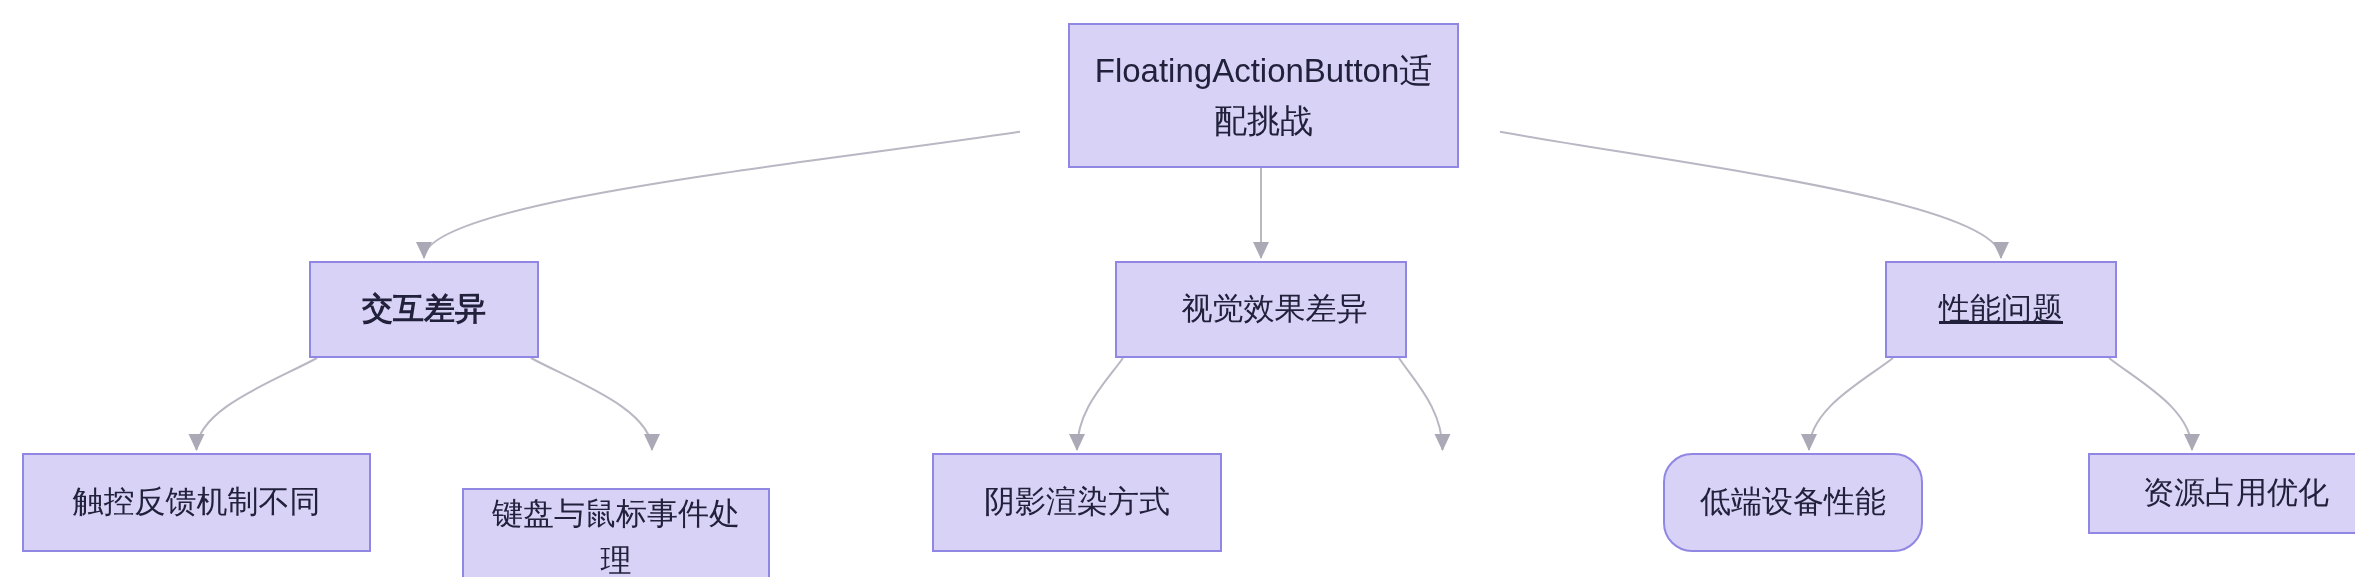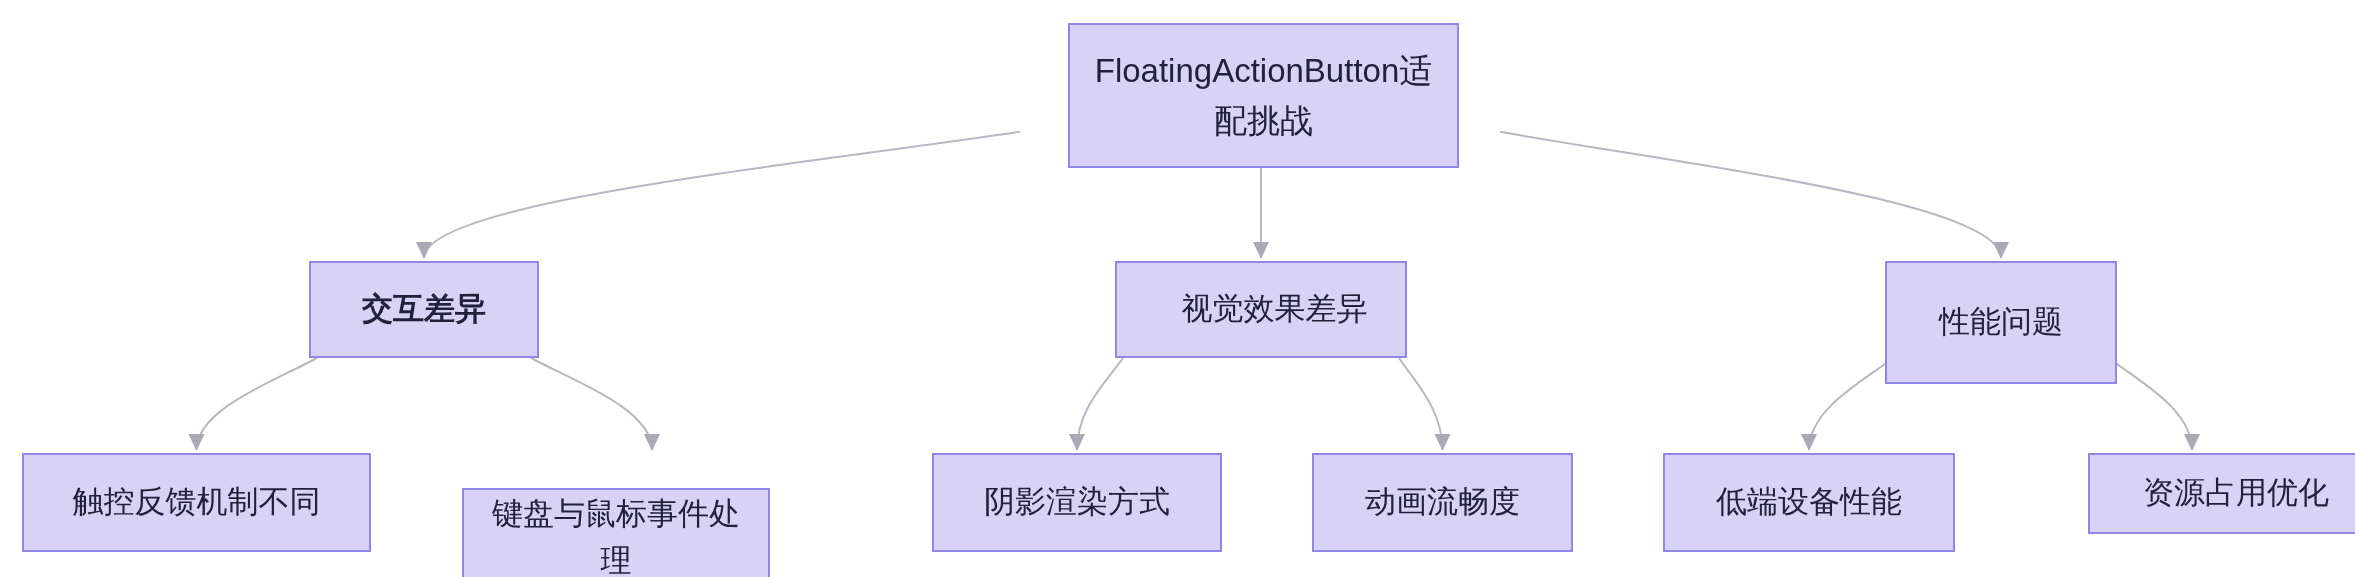--- a/index.html
+++ b/index.html
@@ -62,34 +62,31 @@
 
 <div class="node root" style="left: 1020px; top: 23px; width: 391px; height: 145px; margin-left: 48px;">
       <span>FloatingActionButton适配挑战</span>
     </div>
     <div class="node" style="left: 309px; top: 261px; width: 230px; height: 97px; font-weight: bold;">
       <span>交互差异</span>
     </div>
     <div class="node" style="left: 1115px; top: 261px; width: 292px; height: 97px; padding-left: 45px;">
       <span>视觉效果差异</span>
     </div>
-    <div class="node" style="left: 1885px; top: 261px; width: 232px; height: 123px;">
+    <div class="node" style="left: 1885px; top: 261px; width: 232px; height: 97px; text-decoration: underline;">
       <span>性能问题</span>
     </div>
     <div class="node" style="left: 22px; top: 453px; width: 349px; height: 99px;">
       <span>触控反馈机制不同</span>
     </div>
     <div class="node" style="left: 462px; top: 453px; width: 308px; height: 99px; margin-top: 35px;">
       <span>键盘与鼠标事件处理</span>
     </div>
     <div class="node" style="left: 932px; top: 453px; width: 290px; height: 99px;">
       <span>阴影渲染方式</span>
     </div>
-    <div class="node" style="left: 1312px; top: 453px; width: 261px; height: 99px;">
-      <span>动画流畅度</span>
-    </div>
-    <div class="node" style="left: 1663px; top: 453px; width: 292px; height: 99px;">
+    <div class="node" style="left: 1663px; top: 453px; width: 260px; height: 99px; border-radius: 29px;">
       <span>低端设备性能</span>
     </div>
     <div class="node" style="left: 2044px; top: 453px; width: 296px; height: 81px; margin-left: 44px;">
       <span>资源占用优化</span>
     </div>
   </div>
 
 </body></html>

